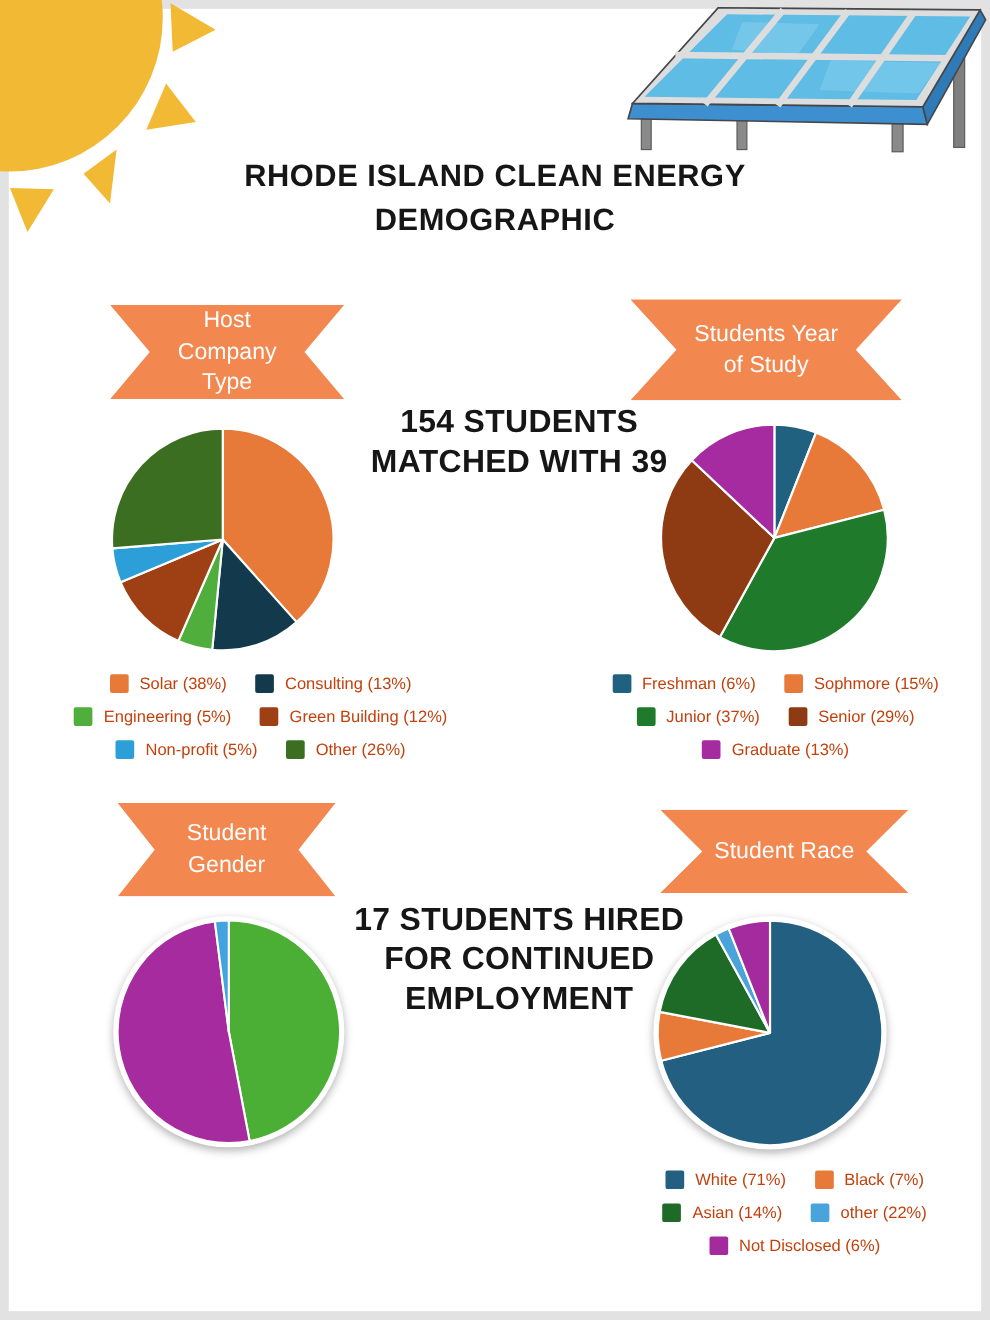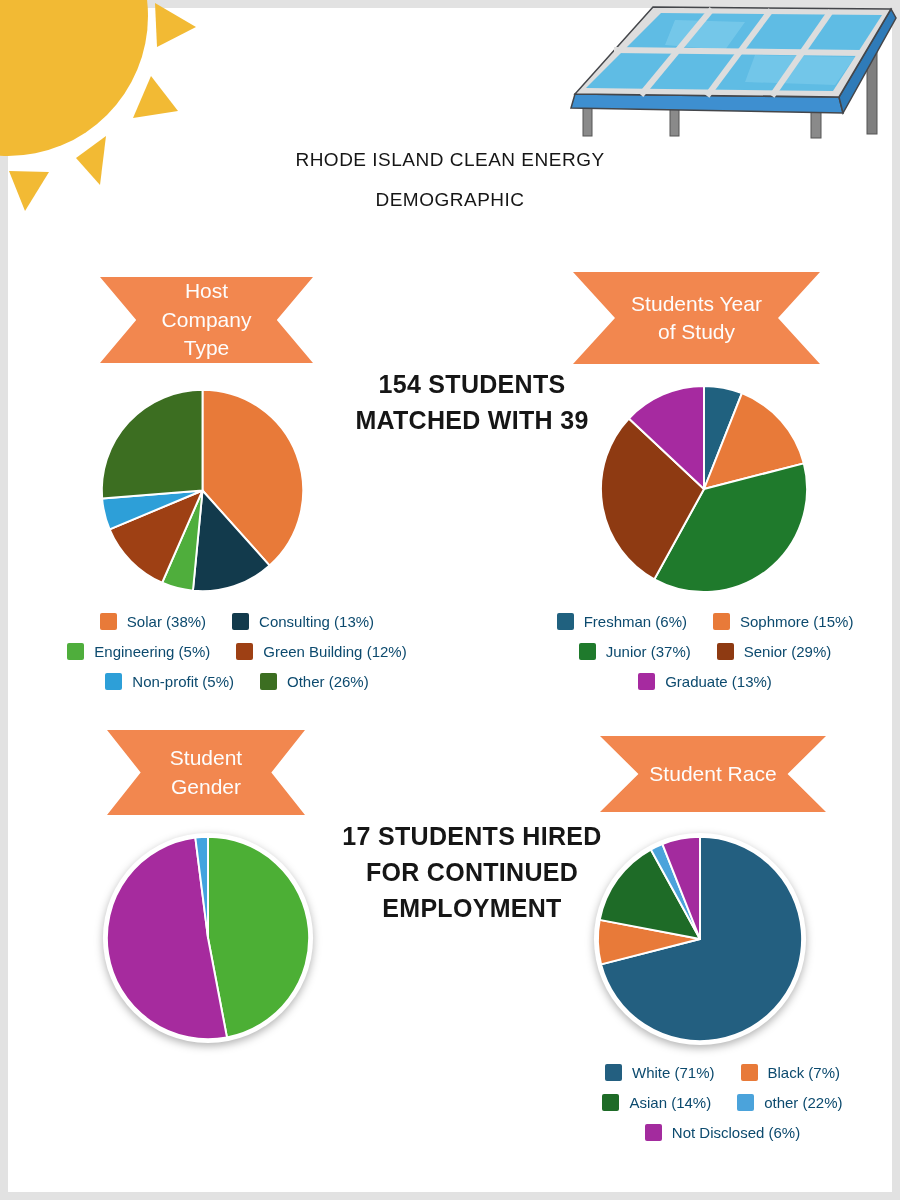--- a/index.html
+++ b/index.html
@@ -5,38 +5,38 @@
   html,body{margin:0;padding:0;background:#cfcfcf;}
   #canvas{
     position:relative;width:900px;height:1200px;margin:0 auto;
     background:#ffffff;overflow:hidden;
     font-family:"Liberation Sans", sans-serif;color:#1c1c1c;
   }
   .frame{position:absolute;inset:0;border:8px solid #e2e2e2;pointer-events:none;z-index:5;}
   .abs{position:absolute;}
   
   .title-block{top:140px;left:150px;width:600px;text-align:center;z-index:2;}
-  .title-block span{display:block;font-weight:normal;font-size:19px;line-height:40px;letter-spacing:.5px;color:#161616;}
+  .title-block span{display:block;font-weight:bold;font-size:28px;line-height:40px;letter-spacing:.5px;color:#161616;}
   .stat-block{width:300px;text-align:center;z-index:2;}
-  .stat-block span{display:block;font-weight:bold;font-size:25px;line-height:36px;letter-spacing:.3px;color:#161616;}
+  .stat-block span{display:block;font-weight:bold;font-size:29px;line-height:36px;letter-spacing:.3px;color:#161616;}
   
   .banner{
     background:#f2874f;color:#fdfdfd;
     clip-path:polygon(0% 0%,100% 0%,83% 50%,100% 100%,0% 100%,17% 50%);
     display:flex;align-items:center;justify-content:center;text-align:center;
     font-size:21px;line-height:1.35;z-index:2;
   }
   .banner span{display:block;max-width:62%;}
   
   .pie{display:block;}
   .pie.ring{filter:drop-shadow(0 3px 4px rgba(0,0,0,.30));}
   
   .legend{display:flex;flex-direction:column;gap:13px;align-items:center;z-index:2;}
   .legend-row{display:flex;gap:26px;justify-content:center;align-items:center;}
-  .legend-item{display:flex;gap:10px;align-items:center;font-size:15px;color:#0c4a6e;}
+  .legend-item{display:flex;gap:10px;align-items:center;font-size:15px;color:#c2410c;}
   .swatch{width:17px;height:17px;border-radius:2px;flex:0 0 auto;display:inline-block;}
 </style>
 </head>
 <body>
 
 <div id="canvas">
   <div class="frame"></div>
 
   <svg class="abs" style="left:0;top:0;z-index:6" width="215" height="230" viewBox="0 0 215 230" aria-hidden="true">
     <circle cx="8" cy="16" r="140" fill="#f2ba34"></circle>

